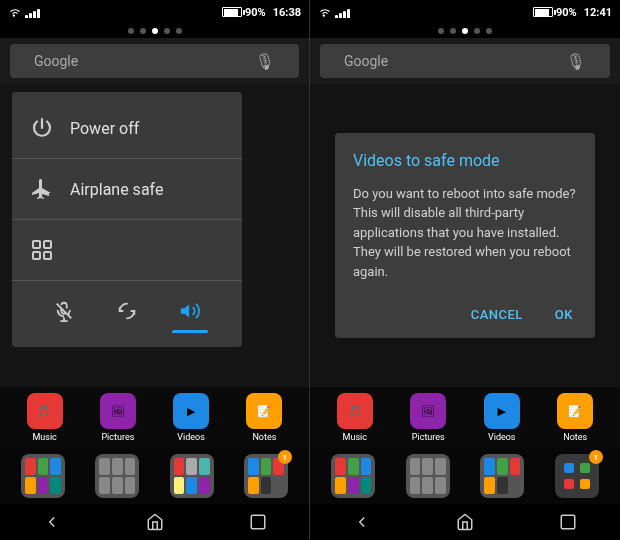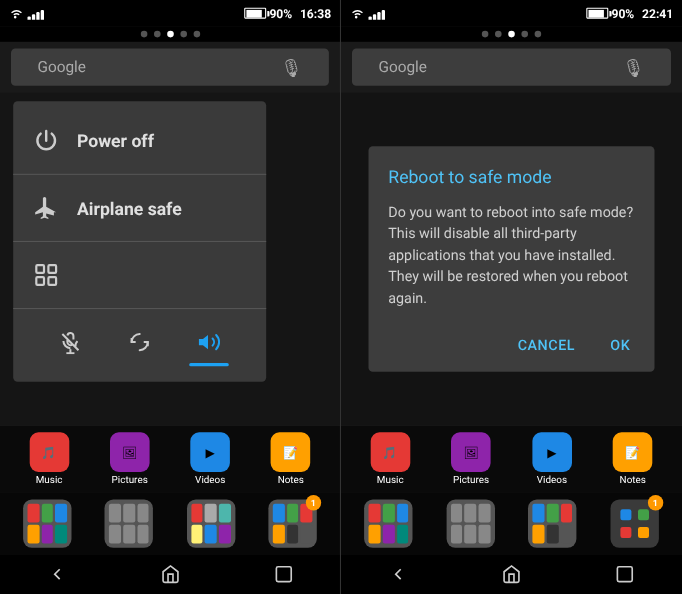--- a/index.html
+++ b/index.html
@@ -158,21 +158,21 @@
       display: flex;
       align-items: center;
       justify-content: center;
       color: #ccc;
       font-size: 20px;
       flex-shrink: 0;
     }
     .power-menu-item .item-text {
       color: #e0e0e0;
       font-size: 16px;
-      font-weight: 700;
+      font-weight: 400;
       text-align: right;
     }
     .power-menu-item .item-subtext {
       color: #999;
       font-size: 11px;
       margin-top: 1px;
     }
     .power-menu-divider {
       height: 1px;
       background: #555;
@@ -550,41 +550,41 @@
         <div class="signal-bar" style="height:5px"></div>
         <div class="signal-bar" style="height:7px"></div>
         <div class="signal-bar" style="height:9px"></div>
       </div>
     </div>
     <div class="status-icons">
       <div class="battery-icon">
         <div class="battery-fill"></div>
       </div>
       <span class="status-text">90%</span>
-      <span class="status-text" style="margin-left:4px">22:41</span>
+      <span class="status-text" style="margin-left:4px">12:41</span>
     </div>
   </div>
 
   <div class="dots-bar">
     <div class="dot"></div>
     <div class="dot"></div>
     <div class="dot active"></div>
     <div class="dot"></div>
     <div class="dot"></div>
   </div>
 
   <div class="search-bar">
     <span class="search-bar-text">Google</span>
     <span class="mic-icon">🎙</span>
   </div>
 
   <div class="wallpaper">
     <div class="dialog-overlay">
       <div class="dialog">
-        <div class="dialog-title">Reboot to safe mode</div>
+        <div class="dialog-title">Videos to safe mode</div>
         <div class="dialog-body">Do you want to reboot into safe mode? This will disable all third-party applications that you have installed. They will be restored when you reboot again.</div>
         <div class="dialog-buttons">
           <div class="dialog-btn">Cancel</div>
           <div class="dialog-btn">OK</div>
         </div>
       </div>
     </div>
   </div>
 
   <div class="app-icons-row">

